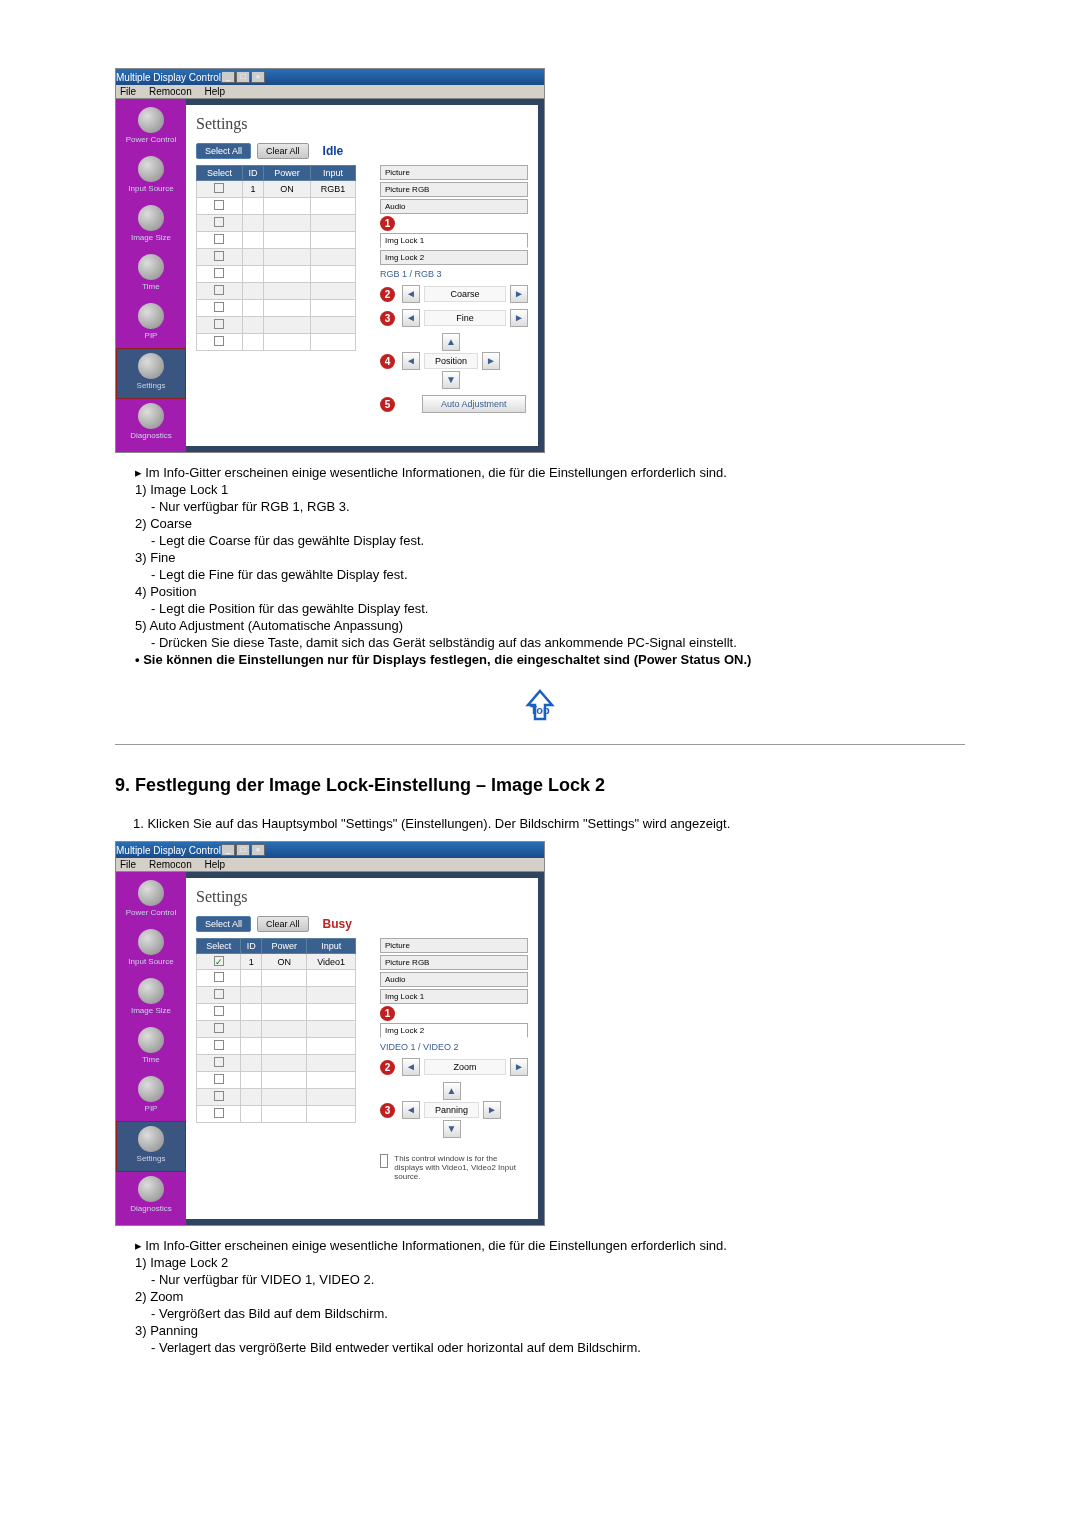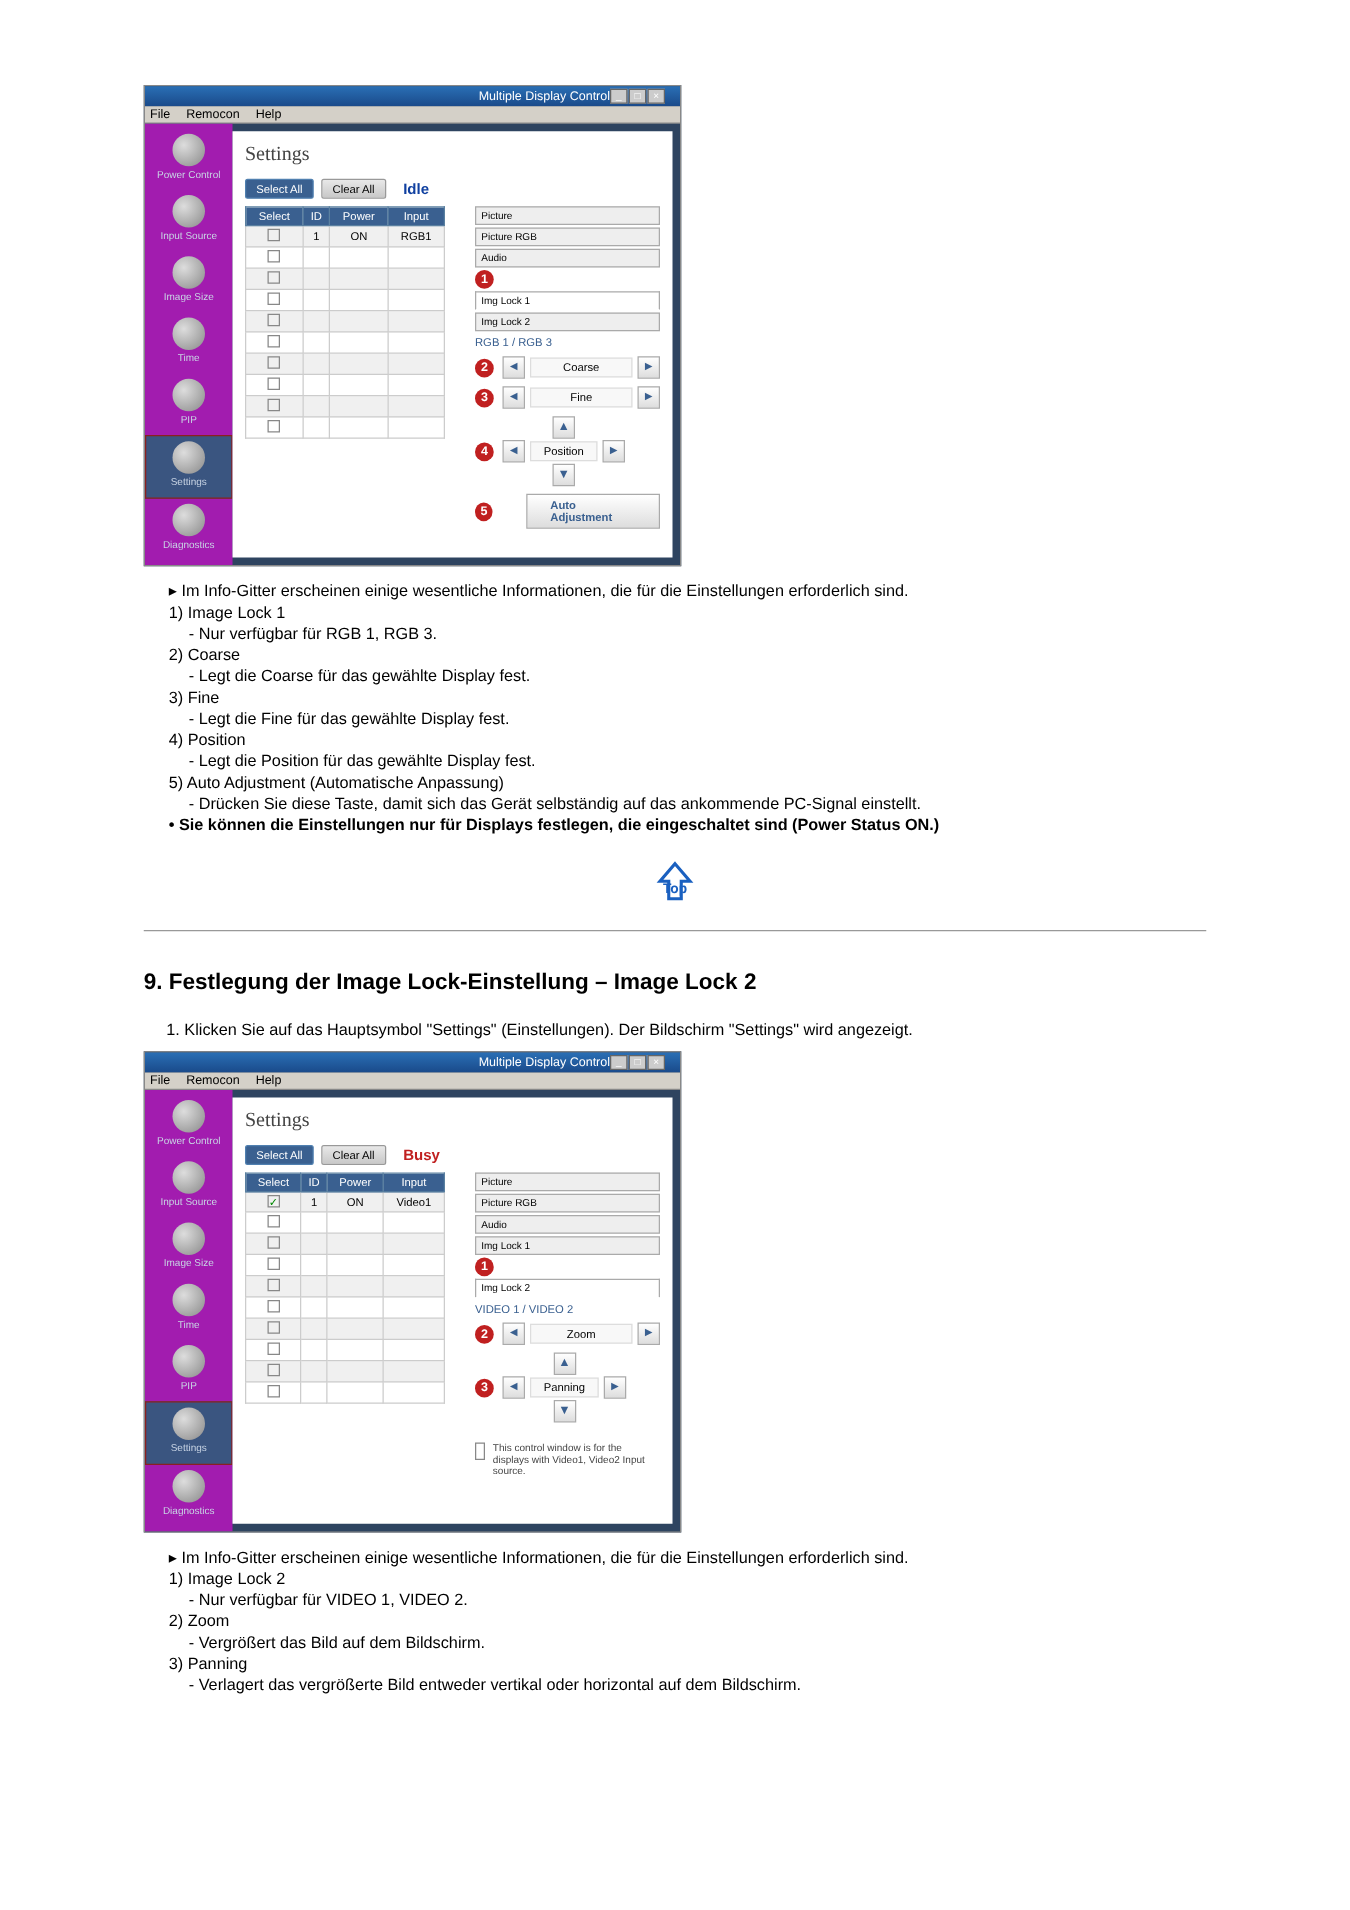--- a/index.html
+++ b/index.html
@@ -1,19 +1,19 @@
 <!DOCTYPE html>
 <html><head>
 <meta charset="utf-8">
 <style>
 * { box-sizing: border-box; margin: 0; padding: 0; }
 body { background: #fff; font-family: Arial, sans-serif; font-size: 13px; color: #000; padding: 60px 30px; width: 1080px; }
 .content { max-width: 850px; margin: 0 auto; }
 .screenshot { border: 1px solid #888; width: 430px; margin: 8px 0 12px 0; background: #2e4460; }
-.titlebar { background: linear-gradient(#2a6fb5, #1a4a8a); color: #fff; font-size: 10px; padding: 2px 12px; display: flex; justify-content: flex-end; align-items: center; }
+.titlebar { background: linear-gradient(#2a6fb5, #1a4a8a); color: #fff; font-size: 10px; padding: 2px 0; display: flex; justify-content: flex-start; align-items: center; }
 .titlebar .win-btns { display: flex; gap: 1px; }
 .win-btn { width: 14px; height: 12px; background: #ccc; border: 1px solid #666; font-size: 8px; text-align: center; line-height: 10px; }
 .menubar { background: #d4d0c8; font-size: 10px; padding: 1px 4px; border-bottom: 1px solid #888; }
 .menubar span { margin-right: 10px; }
 .app-body { display: flex; background: #2e4460; }
 .sidebar { width: 70px; background: #a21caf; padding: 4px 0; }
 .side-item { text-align: center; color: #c8d4e4; font-size: 8px; padding: 4px 0 8px 0; }
 .side-item.selected { background: #3a5580; border: 1px solid #8a2020; }
 .side-icon { width: 26px; height: 26px; margin: 0 auto 2px auto; border-radius: 50%; background: radial-gradient(circle at 35% 35%, #ddd, #888); display: block; }
 .main-pane { flex: 1; background: #fff; margin: 6px 6px 6px 0; padding: 10px; }
@@ -35,21 +35,21 @@
 .right-panel { flex: 1; font-size: 9px; }
 .tab-strip { display: flex; gap: 2px; margin-bottom: 4px; flex-wrap: wrap; flex-direction: column; }
 .mini-tab { padding: 2px 4px; border: 1px solid #aaa; background: #eee; font-size: 8px; white-space: nowrap; }
 .mini-tab.act { background: #fff; border-bottom: 1px solid #fff; }
 .badge { display: inline-block; width: 15px; height: 15px; background: #c02020; color: #fff; border-radius: 50%; text-align: center; line-height: 15px; font-size: 10px; font-weight: bold; margin-right: 3px; vertical-align: middle; }
 .sub-label { color: #3a6090; font-size: 9px; margin: 4px 0; }
 .control-row { display: flex; align-items: center; gap: 4px; margin: 6px 0; }
 .arrow-btn { width: 18px; height: 18px; border: 1px solid #aaa; background: linear-gradient(#fff,#ddd); text-align: center; line-height: 16px; font-size: 10px; color: #3a6090; }
 .ctrl-label { flex: 1; text-align: center; border: 1px solid #ddd; padding: 2px 10px; background: #f8f8f8; }
 .pos-grid { display: inline-flex; flex-direction: column; align-items: center; gap: 2px; }
-.auto-btn { padding: 3px 18px; border: 1px solid #aaa; background: linear-gradient(#fff,#ddd); font-size: 9px; color: #3a6090; margin-left: 20px; font-weight: bold; }
+.auto-btn { padding: 3px 18px; border: 1px solid #aaa; background: linear-gradient(#fff,#ddd); font-size: 9px; color: #3a6090; margin-left: 20px; }
 .info-box { display: flex; gap: 6px; font-size: 8px; color: #444; margin-top: 16px; align-items: flex-start; }
 .info-box .icon { width: 14px; height: 14px; border: 1px solid #888; }
 .doc-text { margin: 8px 0 8px 20px; }
 .doc-text .arrow::before { content: '▸ '; }
 .doc-item { margin: 2px 0; }
 .doc-sub { margin-left: 16px; }
 .bullet::before { content: '• '; font-weight: bold; }
 .bold { font-weight: bold; }
 .top-link { text-align: center; margin: 20px 0 14px 0; }
 .top-icon { display: inline-block; width: 44px; height: 40px; position: relative; }

